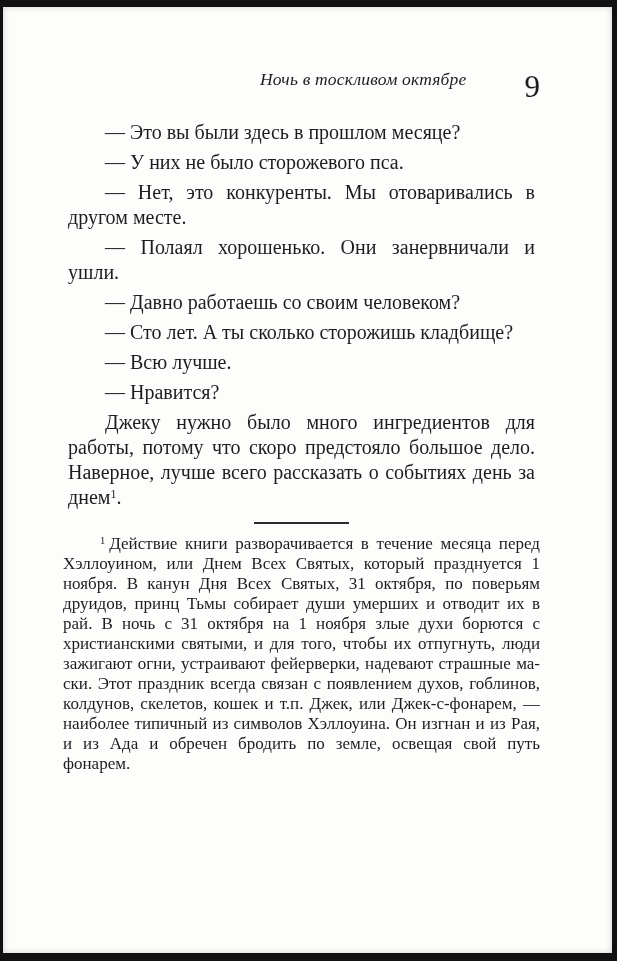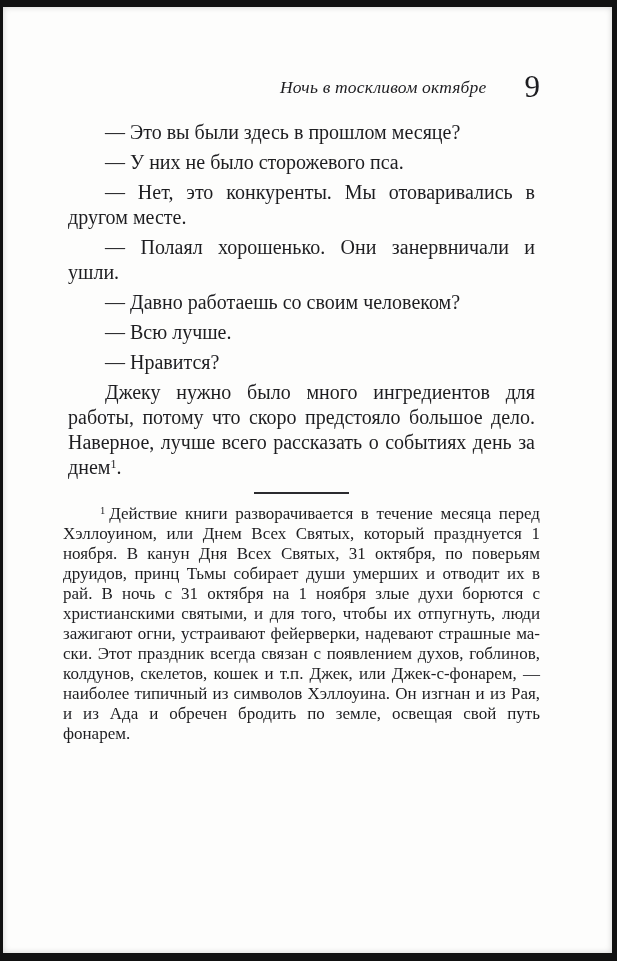--- a/index.html
+++ b/index.html
@@ -28,22 +28,22 @@
     color: var(--text-color, #1d1d20);
   }
   .content {
     padding: 0 72px 0 60px; 
   }
   .page-header {
     margin-top: 62px;
     height: 36px;
     display: flex;
     justify-content: flex-end;
-    align-items: center;
-    gap: 38px;
+    align-items: flex-start;
+    gap: 58px;
   }
   .running-title {
     font-style: italic;
     font-size: 17.5px;
     letter-spacing: 0.2px;
   }
   .page-number {
     font-size: 31px;
     font-weight: 400;
   }
@@ -98,20 +98,21 @@
         <span class="running-title">Ночь в тоскливом октябре</span>
         <span class="page-number">9</span>
       </div>
 
       <div class="body-text">
         <p>— Это вы были здесь в прошлом месяце?</p>
         <p>— У них не было сторожевого пса.</p>
         <p>— Нет, это конкуренты. Мы отоваривались в другом месте.</p>
         <p>— Полаял хорошенько. Они занервничали и ушли.</p>
         <p>— Давно работаешь со своим человеком?</p>
+        <p>— Сто лет. А ты сколько сторожишь клад­бище?</p>
         <p>— Всю лучше.</p>
         <p>— Нравится?</p>
         <p><span>Джеку нужно было много ингредиентов для работы, потому что скоро предстояло большое дело. Наверное, лучше всего рассказать о собы­тиях день за днем</span><sup class="footnote-ref-sup">1</sup><span>.</span></p>
       </div>
 
       <hr class="footnote-sep">
 
       <div class="footnote">
         <p><sup class="footnote-marker-sup">1</sup><span>Действие книги разворачивается в течение меся­ца перед Хэллоуином, или Днем Всех Святых, который празднуется 1 ноября. В канун Дня Всех Святых, 31 ок­тября, по поверьям друидов, принц Тьмы собирает ду­ши умерших и отводит их в рай. В ночь с 31 октября на 1 ноября злые духи борются с христианскими свя­тыми, и для того, чтобы их отпугнуть, люди зажигают огни, устраивают фейерверки, надевают страшные ма­ски. Этот праздник всегда связан с появлением духов, гоблинов, колдунов, скелетов, кошек и т.п. Джек, или Джек-с-фонарем, — наиболее типичный из символов Хэллоуина. Он изгнан и из Рая, и из Ада и обречен бро­дить по земле, освещая свой путь фонарем.</span></p>
       </div>

